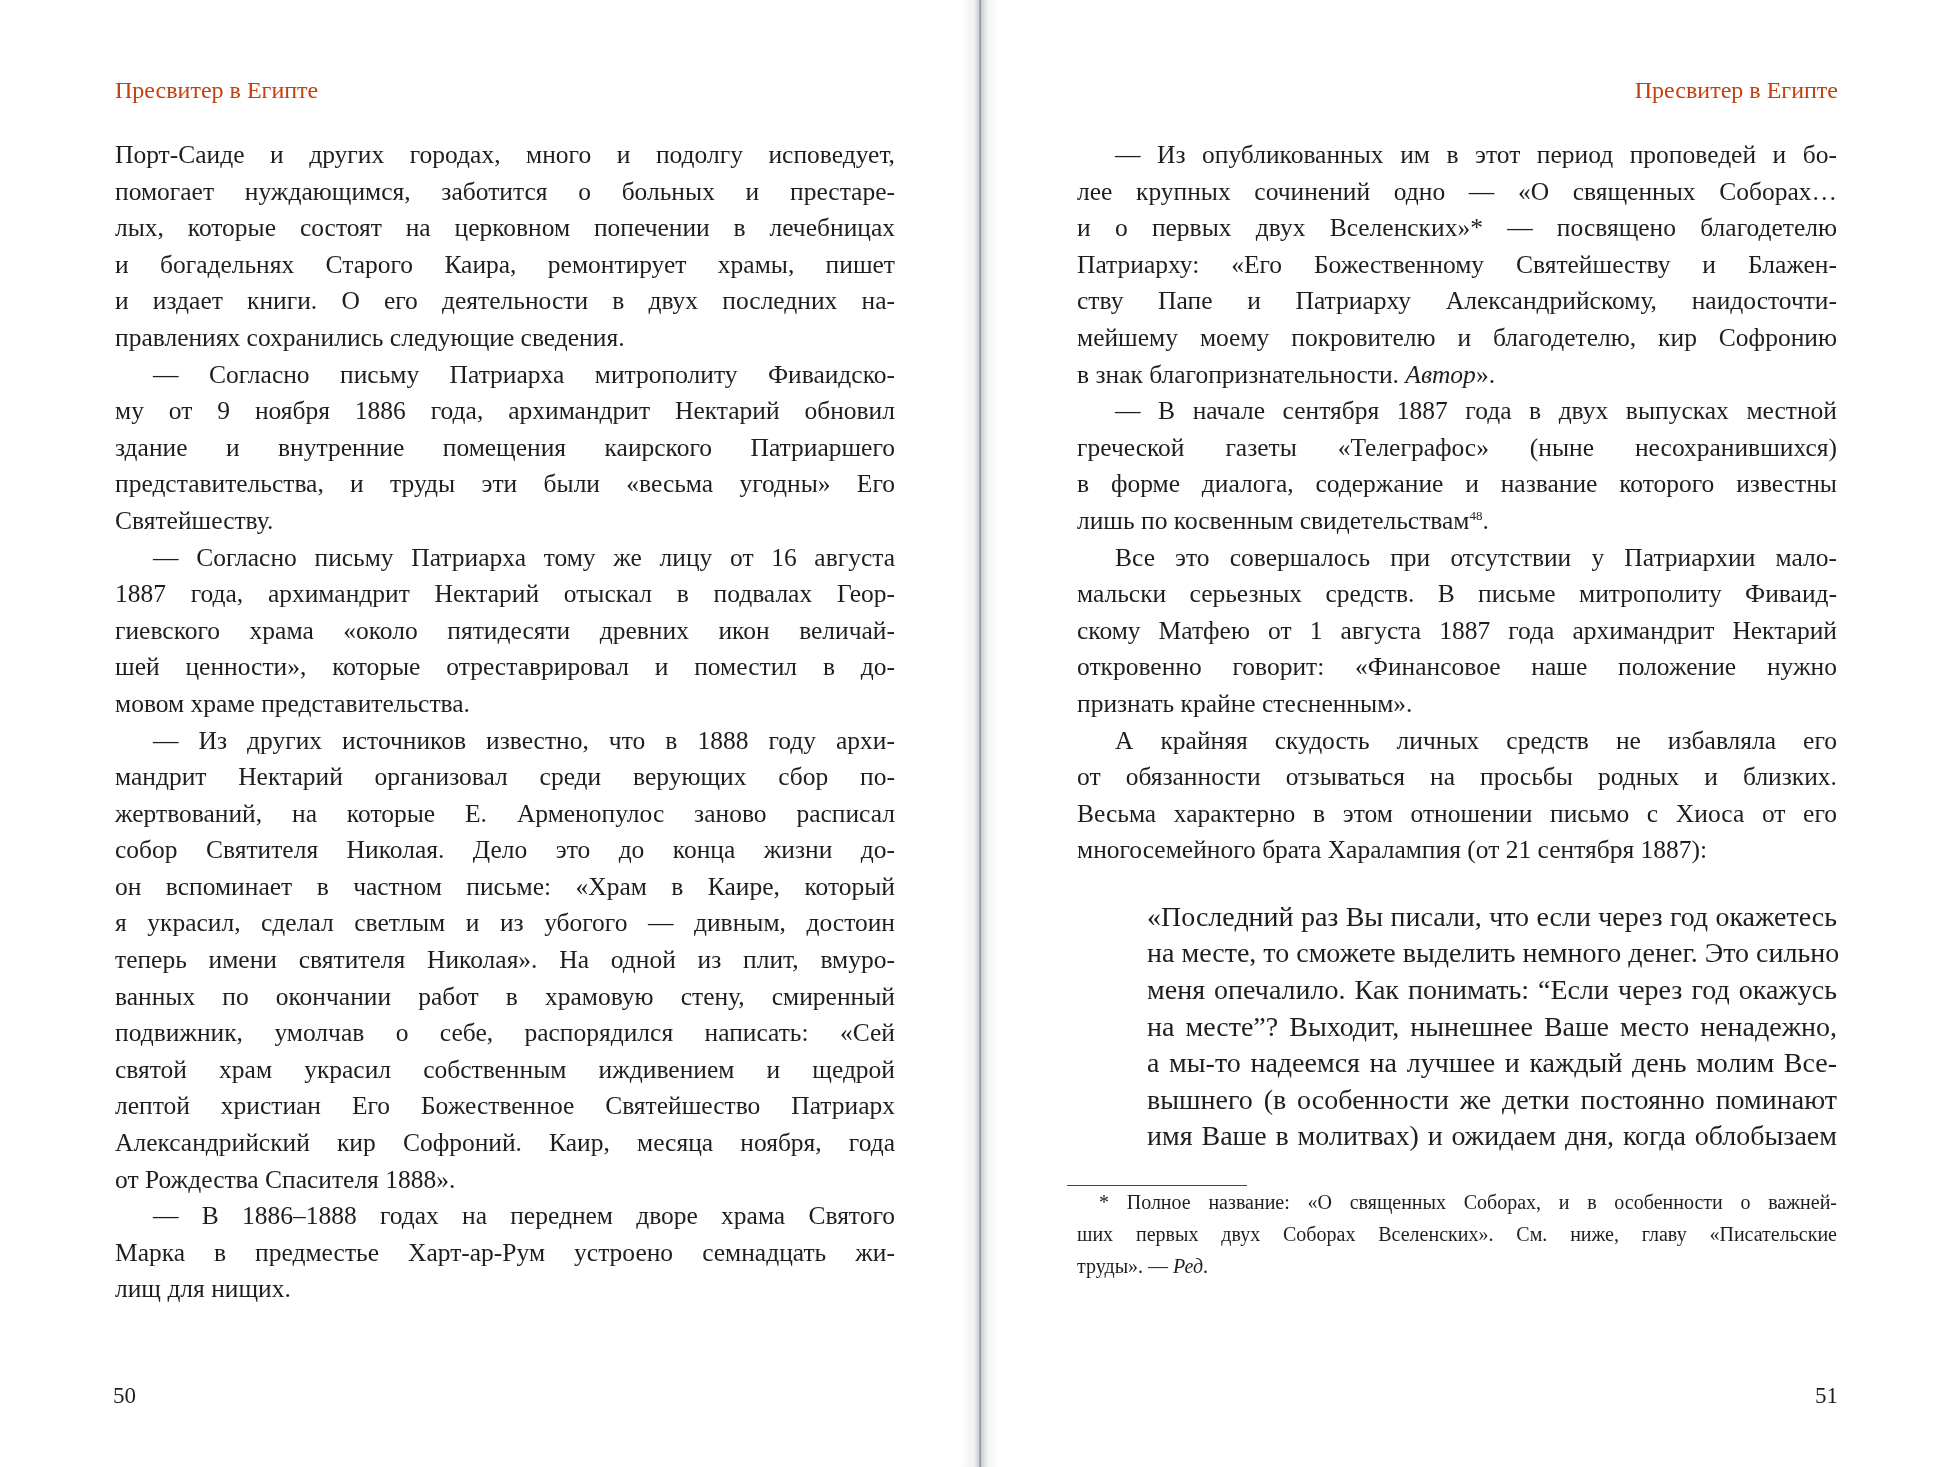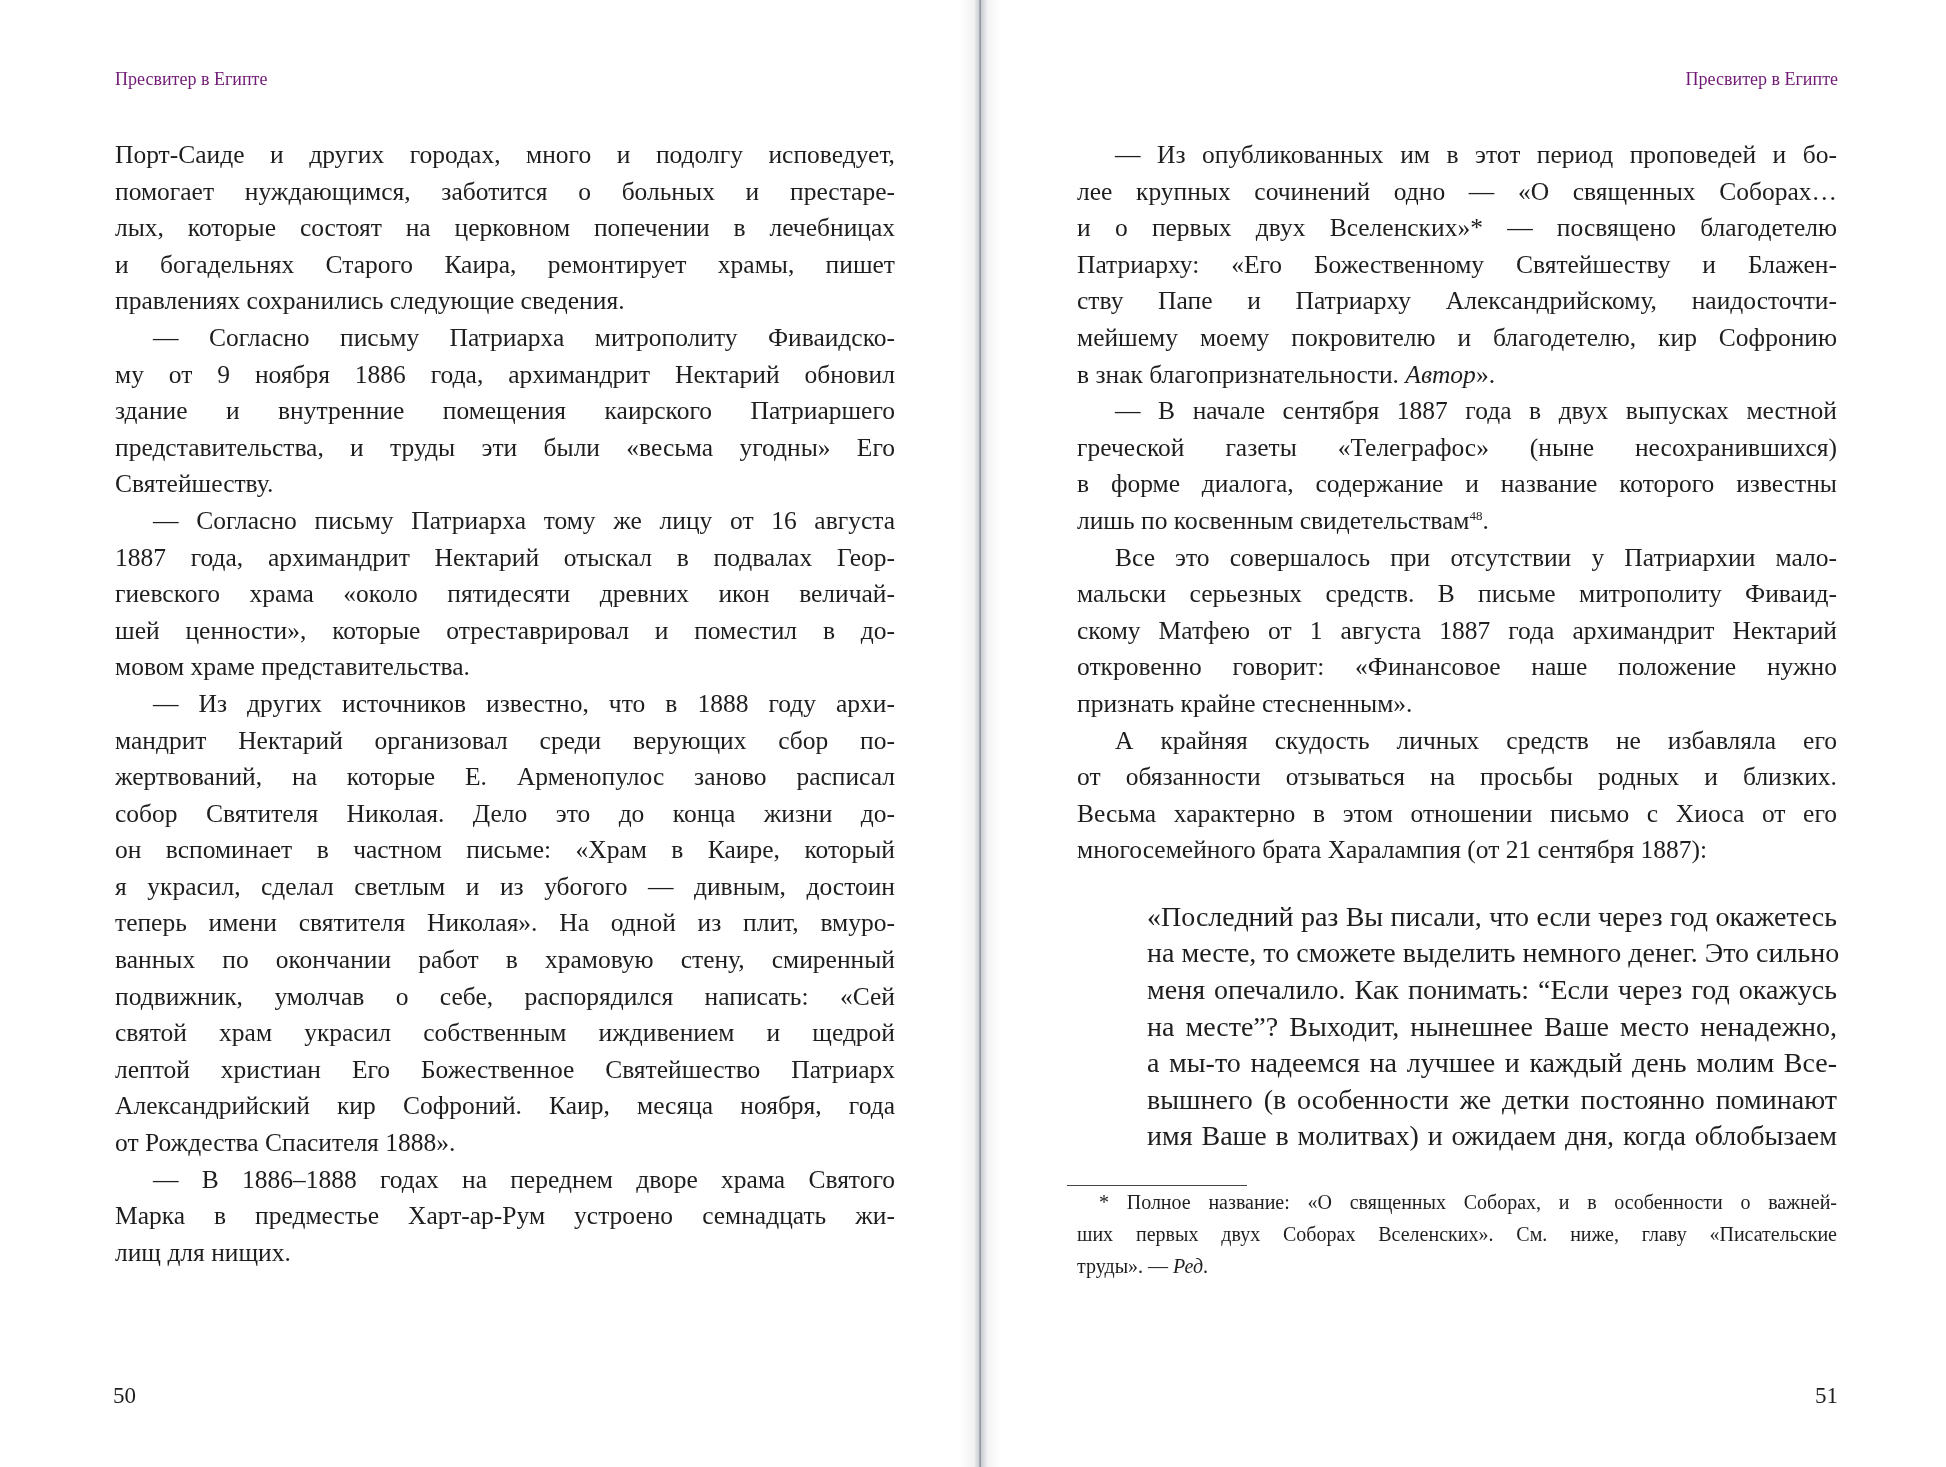--- a/index.html
+++ b/index.html
@@ -9,21 +9,21 @@
     color: #1e1e1e;
   }
   .page { position: absolute; top: 0; height: 1467px; background: #ffffff; }
   .page-left { left: 0; width: 975px; }
   .page-right { left: 975px; width: 971px; }
   .spine {
     position: absolute; top: 0; left: 960px; width: 40px; height: 1467px;
     background: linear-gradient(to right, #ffffff 0%, #f2f2f2 35%, #c9ccd2 48%, #6f747d 50%, #c9ccd2 53%, #f4f4f4 70%, #ffffff 100%);
   }
   .running-head {
-    position: absolute; top: 64px; font-size: 18px; line-height: 30px; color: #701a75;
+    position: absolute; top: 75px; font-size: 24px; line-height: 30px; color: #c2410c;
   }
   .page-left .running-head { left: 115px; }
   .page-right .running-head { right: 108px; }
   .text-block { position: absolute; font-size: 25.5px; color: #1e1e1e; }
   .page-left .text-block { left: 115px; top: 137px; width: 780px; }
   .page-right .text-block { left: 102px; top: 137px; width: 760px; }
   .line {
     display: block; height: 36.6px; line-height: 36.6px; white-space: nowrap;
     text-align: justify; text-align-last: justify;
   }
@@ -46,20 +46,21 @@
 </head>
 <body>
 
 <div class="page page-left">
   <div class="running-head">Пресвитер в Египте</div>
   <div class="text-block" id="left-text">
       <span class="line"><span>Порт-Саиде и других городах, много и подолгу исповедует,</span></span>
       <span class="line"><span>помогает нуждающимся, заботится о больных и престаре-</span></span>
       <span class="line"><span>лых, которые состоят на церковном попечении в лечебницах</span></span>
       <span class="line"><span>и богадельнях Старого Каира, ремонтирует храмы, пишет</span></span>
+      <span class="line"><span>и издает книги. О его деятельности в двух последних на-</span></span>
       <span class="line last"><span>правлениях сохранились следующие сведения.</span></span>
       <span class="line indent"><span>— Согласно письму Патриарха митрополиту Фиваидско-</span></span>
       <span class="line"><span>му от 9 ноября 1886 года, архимандрит Нектарий обновил</span></span>
       <span class="line"><span>здание и внутренние помещения каирского Патриаршего</span></span>
       <span class="line"><span>представительства, и труды эти были «весьма угодны» Его</span></span>
       <span class="line last"><span>Святейшеству.</span></span>
       <span class="line indent"><span>— Согласно письму Патриарха тому же лицу от 16 августа</span></span>
       <span class="line"><span>1887 года, архимандрит Нектарий отыскал в подвалах Геор-</span></span>
       <span class="line"><span>гиевского храма «около пятидесяти древних икон величай-</span></span>
       <span class="line"><span>шей ценности», которые отреставрировал и поместил в до-</span></span>

